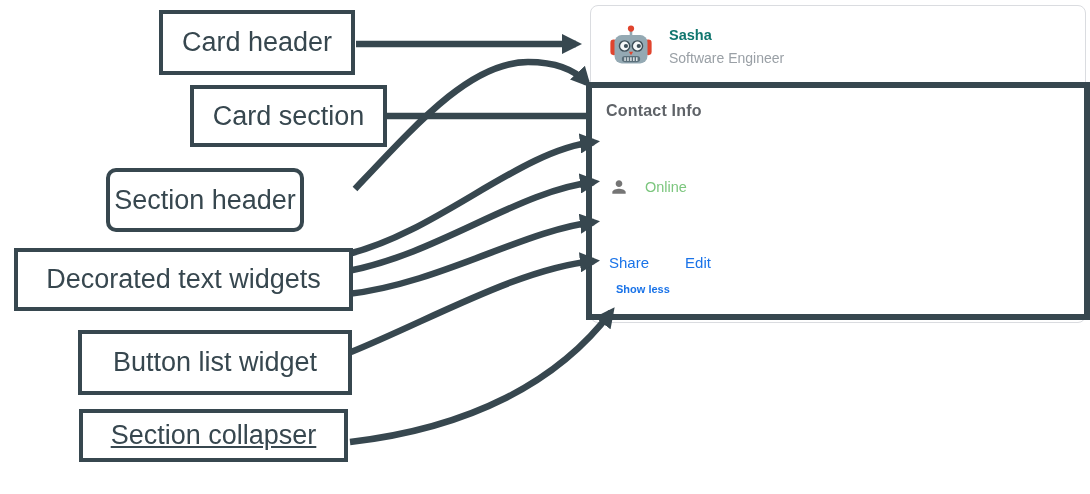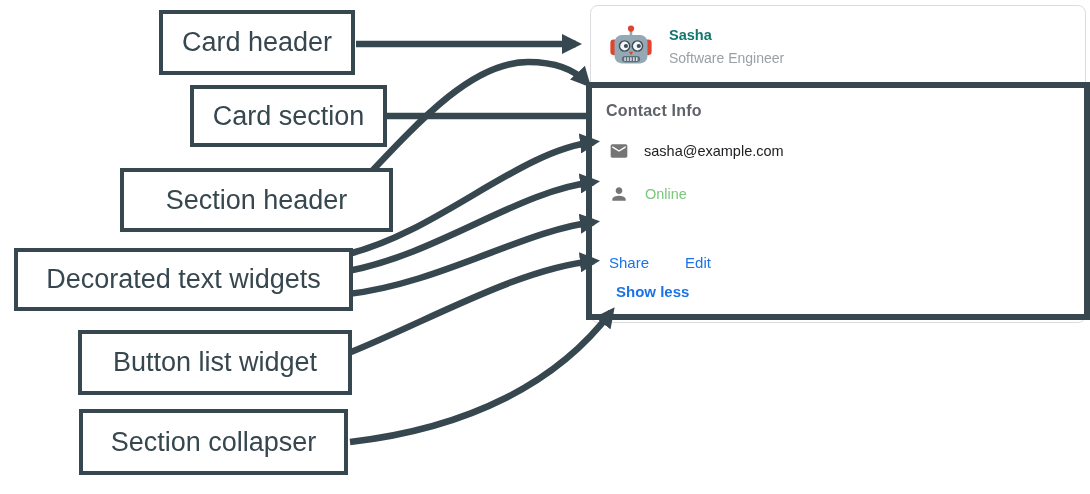--- a/index.html
+++ b/index.html
@@ -7,24 +7,24 @@
   #canvas { position:relative; width:1090px; height:494px; background:#fff; overflow:hidden; }
 
   
   .lbl {
     position:absolute; background:#fff; border:4px solid #37474F; color:#37474F;
     font-size:27px; line-height:1; display:flex; align-items:center; justify-content:center;
     white-space:nowrap; z-index:5;
   }
   #lbl-card-header     { left:159px; top:10px;  width:196px; height:65px; }
   #lbl-card-section    { left:158px; top:85px;  width:197px; height:62px;margin-left:32px; }
-  #lbl-section-header  { left:120px; top:168px; width:273px; height:64px; }
+  #lbl-section-header  { left:106px; top:168px; width:198px; height:64px;border-radius:10px; }
   #lbl-decorated       { left:14px;  top:248px; width:339px; height:63px; }
   #lbl-button-list     { left:78px;  top:330px; width:274px; height:65px; }
-  #lbl-collapser       { left:79px;  top:409px; width:269px; height:66px; }
+  #lbl-collapser       { left:79px;  top:409px; width:269px; height:53px;text-decoration:underline; }
 
   
   #arrows { position:absolute; left:0; top:0; width:1090px; height:494px; z-index:4; pointer-events:none; }
 
   
   #card {
     position:absolute; left:590px; top:5px; width:496px; height:318px;
     background:#fff; border:1px solid #dadce0; border-radius:8px; z-index:1;
   }
   #section-outline {
@@ -34,25 +34,25 @@
   #card .abs { position:absolute; }
   .card-name      { left:78px; top:21px;  font-size:14.5px; font-weight:600; color:#0f766e; }
   .card-subtitle  { left:78px; top:44px;  font-size:14px;  color:#9aa0a6; }
   .avatar         { left:18px; top:17px;  width:44px; height:46px; }
   .section-header { left:15px; top:96px;  font-size:16px; font-weight:700; color:#5f6368; letter-spacing:.2px; }
   .wrow { left:18px; height:20px; display:flex; align-items:center; gap:15px; }
   .wrow .wicon { width:20px; height:20px; flex:0 0 20px; }
   .wrow .wtext { font-size:14.5px; color:#202124; }
   .wrow .wtext.green { color:#7CC67E; }
   #row-email  { top:135px; }
-  #row-online { top:178px;gap:16px; }
+  #row-online { top:171px;gap:16px; }
   #row-phone  { top:215px; }
   .btn-row { left:18px; top:248px; display:flex; gap:36px; }
   .tbtn { font-size:15px; font-weight:500; color:#1a73e8; cursor:pointer; background:none; border:none; font-family:inherit;text-align:center; }
-  .collapser { left:25px; top:277px; font-size:15px; font-weight:600; color:#1a73e8; cursor:pointer; }
+  .collapser { left:25px; top:277px; font-size:11px; font-weight:600; color:#1a73e8; cursor:pointer; }
 </style>
 </head>
 <body>
 
 <div id="canvas">
 
   <div id="card">
 
     <div class="abs avatar">
       <svg viewBox="0 0 48 48" width="44" height="46" aria-hidden="true">
@@ -74,26 +74,20 @@
           <line x1="27.1" y1="36.2" x2="27.1" y2="40.4"></line>
           <line x1="30.3" y1="36.2" x2="30.3" y2="40.4"></line>
         </g>
       </svg>
     </div>
     <div class="abs card-name">Sasha</div>
     <div class="abs card-subtitle">Software Engineer</div>
 
     <div class="abs section-header">Contact Info</div>
 
-    <div class="abs wrow" id="row-email">
-      <svg class="wicon" viewBox="0 0 24 24" fill="#757575">
-          <path d="M20 4H4c-1.1 0-2 .9-2 2v12c0 1.1.9 2 2 2h16c1.1 0 2-.9 2-2V6c0-1.1-.9-2-2-2zm0 4-8 5-8-5V6l8 5 8-5v2z"></path>
-        </svg>
-      <span class="wtext">sasha@example.com</span>
-    </div>
     <div class="abs wrow" id="row-online">
       <svg class="wicon" viewBox="0 0 24 24" fill="#757575">
           <path d="M12 12c2.21 0 4-1.79 4-4s-1.79-4-4-4-4 1.79-4 4 1.79 4 4 4zm0 2c-2.67 0-8 1.34-8 4v2h16v-2c0-2.66-5.33-4-8-4z"></path>
         </svg>
       <span class="wtext green">Online</span>
     </div>
 
     <div class="abs btn-row">
       <button class="tbtn">Share</button>
       <button class="tbtn">Edit</button>

